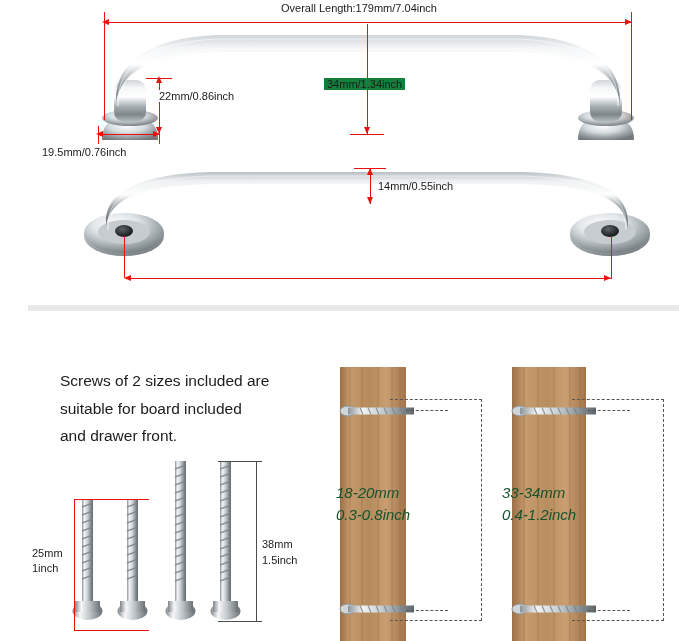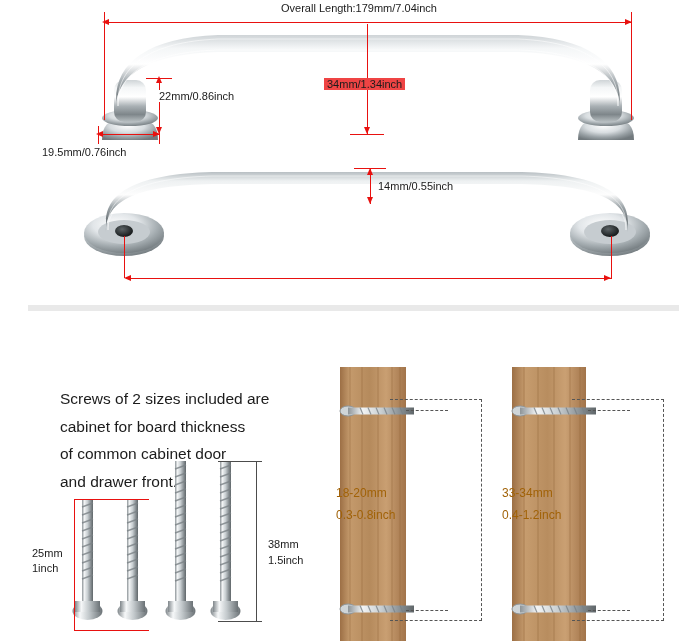--- a/index.html
+++ b/index.html
@@ -32,21 +32,21 @@
   .arrowD{border-left:3.5px solid transparent;border-right:3.5px solid transparent;border-top:7px solid #e8110f;}
 
   
   .panel-top{position:absolute;left:0;top:0;width:679px;height:305px;background:#fff;}
   .divider{position:absolute;left:0;top:305px;width:679px;height:6px;background:#e9e9e9;}
   .panel-bottom{position:absolute;left:0;top:311px;width:679px;height:330px;background:#fff;}
   .dash-t{position:absolute;border-top:1px dashed #555;}
   .dash-b{position:absolute;border-bottom:1px dashed #555;}
   .dash-r{position:absolute;border-right:1px dashed #555;}
 
-  .big-red{color:#a16207;font-size:12px;line-height:22px;white-space:nowrap;}
+  .big-red{color:#14532d;font-size:15px;line-height:22px;white-space:nowrap;font-style:italic;}
 
   .redbox{position:absolute;border:1.5px solid #e8110f;}
 </style>
 </head>
 <body>
 
 <div class="stage">
 
   <div class="panel-top">
 
@@ -104,21 +104,21 @@
     <div class="abs line-h" style="left:76px;top:22px;width:528px;"></div>
     <div class="abs arrowL" style="left:74px;top:18.5px;"></div>
     <div class="abs arrowR" style="left:597px;top:18.5px;"></div>
     <div class="abs line-v" style="left:76px;top:12px;height:108px;"></div>
     <div class="abs line-v" style="left:603px;top:12px;height:108px;"></div>
     <div class="abs m-label dark" style="left:249px;top:2px;background:#fff;padding:0 4px;">Overall Length:179mm/7.04inch</div>
 
     <div class="abs line-v" style="left:339px;top:24px;height:110px;"></div>
     <div class="abs arrowD" style="left:335.5px;top:127px;"></div>
     <div class="abs line-h" style="left:322px;top:134px;width:34px;"></div>
-    <div class="abs m-label dark" style="left:296px;top:78px;background:#ef4444;padding:0 3px;">34mm/1.34inch</div>
+    <div class="abs m-label dark" style="left:296px;top:78px;background:#15803d;padding:0 3px;">34mm/1.34inch</div>
 
     <div class="abs line-v" style="left:131px;top:78px;height:54px;"></div>
     <div class="abs arrowU" style="left:127.5px;top:76px;"></div>
     <div class="abs arrowD" style="left:127.5px;top:127px;"></div>
     <div class="abs line-h" style="left:118px;top:78px;width:26px;"></div>
     <div class="abs m-label dark" style="left:128px;top:90px;background:#fff;padding:0 3px;text-align:center;">22mm/0.86inch</div>
 
     <div class="abs line-h" style="left:70px;top:134px;width:62px;"></div>
     <div class="abs arrowL" style="left:68px;top:130.5px;"></div>
     <div class="abs arrowR" style="left:125px;top:130.5px;"></div>
@@ -154,24 +154,23 @@
     <div class="abs line-v" style="left:583px;top:236px;height:42px;"></div>
     <div class="abs line-h" style="left:98px;top:278px;width:486px;"></div>
     <div class="abs arrowL" style="left:96px;top:274.5px;"></div>
     <div class="abs arrowR" style="left:576px;top:274.5px;"></div>
   </div>
 
   <div class="divider"></div>
 
   <div class="panel-bottom">
 
-    <div class="abs" style="left:32px;top:74px;width:270px;font-size:15.5px;line-height:27.5px;color:#1b1b1b;">
+    <div class="abs" style="left:32px;top:56px;width:270px;font-size:15.5px;line-height:27.5px;color:#1b1b1b;">
       <div>Screws of 2 sizes included are</div>
-      <div>cabinet for board thickness</div>
-      <div>of common cabinet door</div>
+      <div>suitable for board included</div>
       <div>and drawer front.</div>
     </div>
 
     <svg class="abs" style="left:30px;top:140px;" width="260" height="190" viewBox="0 0 260 190">
       <defs>
         <linearGradient id="screwG" x1="0" y1="0" x2="1" y2="0">
           <stop offset="0%" stop-color="#8d9498"></stop>
           <stop offset="22%" stop-color="#f2f4f5"></stop>
           <stop offset="50%" stop-color="#c9cfd2"></stop>
           <stop offset="78%" stop-color="#8b9296"></stop>
@@ -271,21 +270,21 @@
     <div class="redbox" style="left:46px;top:188px;width:74px;height:130px;border-right:none;"></div>
 
     <div class="abs m-label dark" style="left:4px;top:235px;line-height:15px;">
       <div>25mm</div>
       <div>1inch</div>
     </div>
 
     <div class="abs line-v" style="left:228px;top:150px;height:160px;background:#4c4c4c;"></div>
     <div class="abs line-h" style="left:190px;top:150px;width:44px;background:#4c4c4c;"></div>
     <div class="abs line-h" style="left:190px;top:310px;width:44px;background:#4c4c4c;"></div>
-    <div class="abs m-label dark" style="left:240px;top:225px;line-height:16px;">
+    <div class="abs m-label dark" style="left:234px;top:225px;line-height:16px;">
       <div>38mm</div>
       <div>1.5inch</div>
     </div>
 
     <svg class="abs" style="left:312px;top:56px;" width="66" height="274" viewBox="0 0 66 274">
       <defs>
         <linearGradient id="woodL" x1="0" y1="0" x2="1" y2="0">
           <stop offset="0%" stop-color="#9c6f45"></stop>
           <stop offset="15%" stop-color="#c49a6c"></stop>
           <stop offset="45%" stop-color="#b58a5c"></stop>

